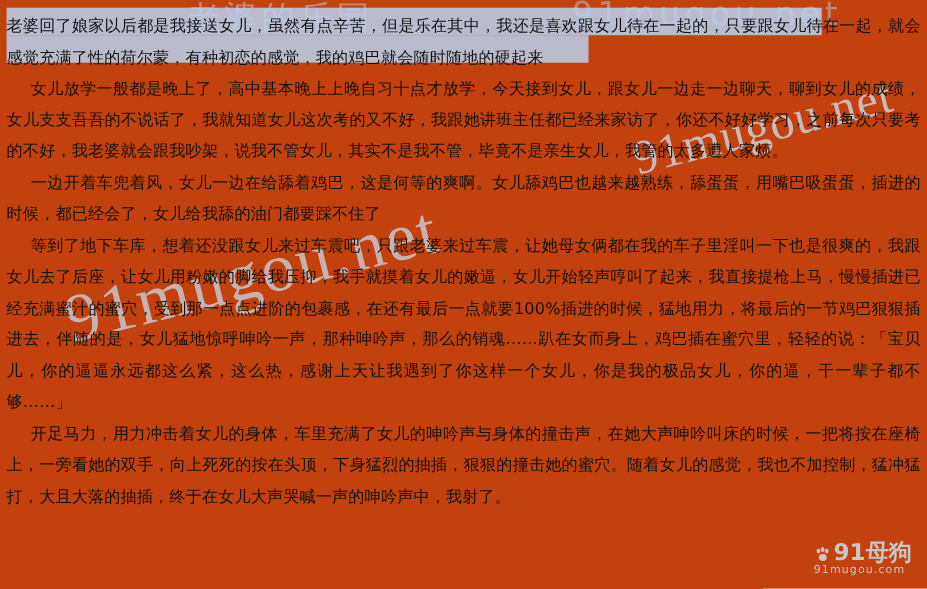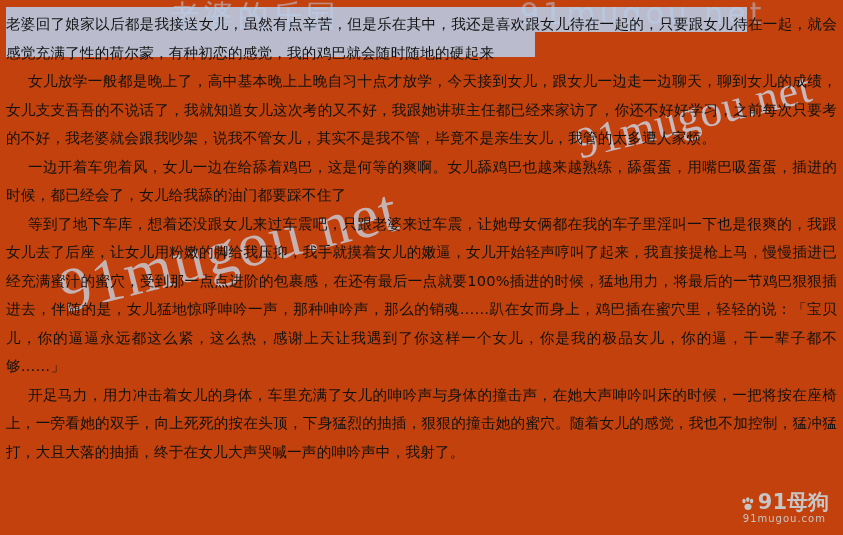--- a/index.html
+++ b/index.html
@@ -130,21 +130,20 @@
     z-index: 2;
     pointer-events: none;
   }
 
   
   .logo-wm {
     position: absolute;
     right: 14px;
     bottom: 10px;
     z-index: 4;
-    text-align: center;
     pointer-events: none;
     user-select: none;
   }
   .logo-wm .logo-main {
     font-size: 21px;
     font-weight: bold;
     color: #c6c6c6;
     font-family: "DejaVu Sans", sans-serif;
     letter-spacing: 0px;
     line-height: 22px;

